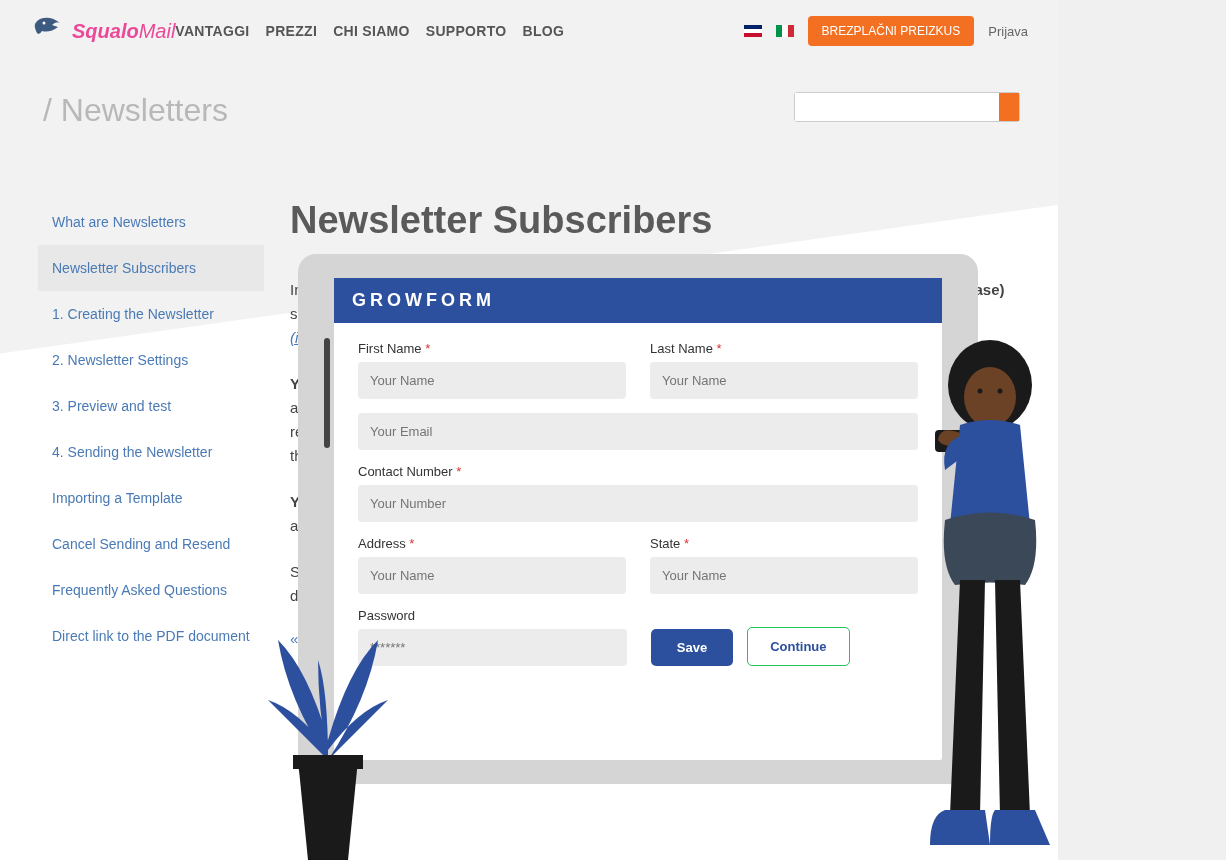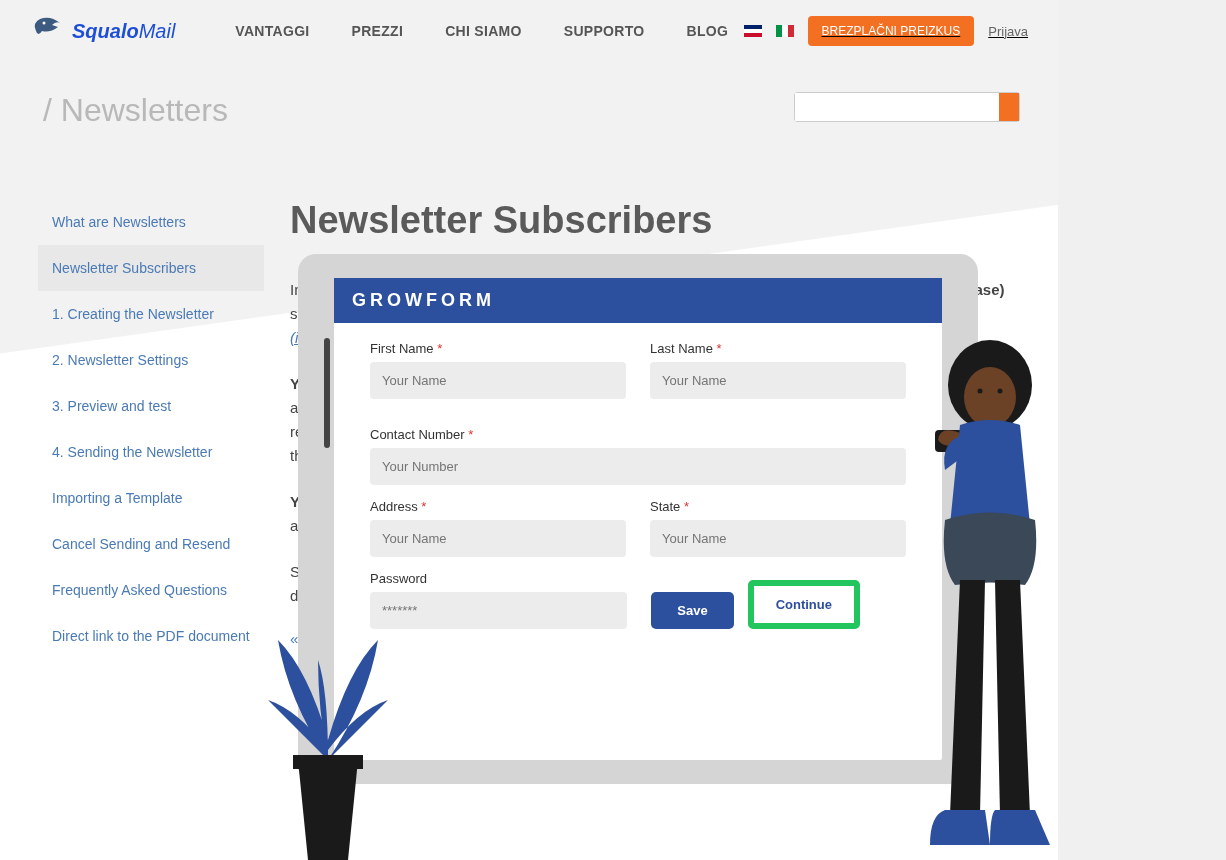--- a/index.html
+++ b/index.html
@@ -2,25 +2,25 @@
 <html><head>
 <meta charset="utf-8">
 <style>
 * { margin: 0; padding: 0; box-sizing: border-box; }
 body { font-family: -apple-system, BlinkMacSystemFont, "Segoe UI", Arial, sans-serif; background: #f0f0f0; width: 1226px; height: 860px; overflow: hidden; position: relative; }
 .page-wrap { background: #fff; width: 1058px; height: 860px; margin: 0; position: relative; overflow: hidden; }
 .diag-bg { position: absolute; top: 0; left: 0; width: 100%; height: 100%; background: linear-gradient(172deg, #f2f2f2 0%, #f2f2f2 35%, #ffffff 35.1%, #ffffff 100%); z-index: 0; }
 .header { position: relative; z-index: 2; display: flex; align-items: center; padding: 10px 30px; height: 62px; }
 .logo { display: flex; align-items: center; gap: 6px; }
 .logo-shark { width: 36px; height: 36px; }
-.logo-text { font-size: 20px; font-style: italic; color: #1d4ed8; }
+.logo-text { font-size: 20px; font-style: italic; color: #ec4899; }
 .logo-text .bold { font-weight: 700; }
-.nav { display: flex; gap: 42px; margin-left: 60px; }
+.nav { display: flex; gap: 16px; }
 .nav a { color: #555; text-decoration: none; font-weight: 600; font-size: 14px; letter-spacing: 0.3px; }
-.header-right { margin-left: auto; display: flex; align-items: center; gap: 14px; text-decoration: underline; }
+.header-right { margin-left: auto; display: flex; align-items: center; gap: 14px; }
 .flag { width: 18px; height: 12px; display: inline-block; }
 .flag-uk { background: linear-gradient(to bottom, #012169 33%, #fff 33%, #fff 66%, #c8102e 66%); position: relative; }
 .flag-it { background: linear-gradient(to right, #009246 33%, #fff 33%, #fff 66%, #ce2b37 66%); }
 .btn-trial { background: #f36f21; color: #fff; padding: 8px 14px; border-radius: 4px; font-size: 12px; font-weight: 500; text-decoration: none; border: none; cursor: pointer; }
 .login-link { color: #666; font-size: 13px; text-decoration: none; }
 .breadcrumb { position: relative; z-index: 2; padding: 30px 43px 10px; font-size: 32px; color: #b8b8b8; font-weight: 400; }
 .breadcrumb .slash { color: #b8b8b8; }
 .search-box { position: absolute; top: 92px; right: 38px; z-index: 2; width: 226px; height: 30px; border: 1px solid #ccc; border-radius: 3px; background: #fff; display: flex; }
 .search-box input { flex: 1; border: none; padding: 0 8px; font-size: 13px; outline: none; }
 .search-box button { width: 20px; background: #f36f21; border: none; cursor: pointer; }
@@ -32,29 +32,29 @@
 .main h1 { font-size: 38px; color: #5a5a5a; font-weight: 700; margin-bottom: 36px; }
 .main p { font-size: 15px; line-height: 1.6; color: #444; margin-bottom: 22px; }
 .main a.link { color: #4a7ab5; text-decoration: underline; }
 .main strong { font-weight: 700; }
 .main em { font-style: italic; }
 .prev-link { color: #4a7ab5; font-size: 15px; text-decoration: none; display: inline-flex; align-items: center; gap: 6px; }
 .illustration { position: absolute; right: -10px; bottom: -10px; width: 780px; height: 620px; z-index: 5; }
 .tablet { position: absolute; left: 10px; top: 4px; width: 680px; height: 530px; background: #d5d5d5; border-radius: 18px; padding: 24px 36px; }
 .tablet-screen { background: #fff; width: 100%; height: 100%; border-radius: 2px; position: relative; }
 .form-header { background: #2c4f9e; color: #fff; padding: 12px 18px; font-size: 18px; font-weight: 700; letter-spacing: 4px; }
-.form-body { padding: 18px 36px; }
+.form-body { padding: 18px 24px; }
 .form-row { display: flex; gap: 24px; margin-bottom: 14px; }
 .form-field { flex: 1; }
 .form-field label { display: block; font-size: 13px; color: #333; margin-bottom: 6px; font-weight: 500; }
 .form-field .req { color: #d33; }
 .form-field input { width: 100%; background: #ececec; border: none; border-radius: 4px; padding: 11px 12px; font-size: 13px; color: #888; }
 .form-buttons { display: flex; gap: 14px; justify-content: flex-start; margin-top: 8px; margin-left: 268px; }
 .btn-save { background: #2c4f9e; color: #fff; border: none; padding: 11px 26px; border-radius: 5px; font-size: 13px; font-weight: 600; cursor: pointer; }
-.btn-continue { background: #fff; color: #2c4f9e; border: 6px solid #22c55e; padding: 11px 22px; border-radius: 5px; font-size: 13px; font-weight: 600; cursor: pointer; }
+.btn-continue { background: #fff; color: #2c4f9e; border: 1px solid #22c55e; padding: 11px 22px; border-radius: 5px; font-size: 13px; font-weight: 600; cursor: pointer; }
 .scroll-indicator { position: absolute; left: -10px; top: 60px; width: 6px; height: 110px; background: #444; border-radius: 3px; }
 .person { position: absolute; right: -22px; top: 75px; width: 200px; height: 550px; }
 .plant { position: absolute; left: -60px; bottom: -10px; width: 200px; height: 320px; }
 </style>
 </head>
 <body>
 
 <div class="page-wrap">
   <div class="diag-bg"></div>
 
@@ -142,20 +142,21 @@
               <label><span>First Name</span> <span class="req">*</span></label>
               <input placeholder="Your Name" style="">
             </div>
             <div class="form-field">
               <label><span>Last Name</span> <span class="req">*</span></label>
               <input placeholder="Your Name" style="">
             </div>
           </div>
           <div class="form-row">
             <div class="form-field">
+              <input placeholder="Your Email" style="">
             </div>
           </div>
           <div class="form-row">
             <div class="form-field">
               <label><span>Contact Number</span> <span class="req">*</span></label>
               <input placeholder="Your Number" style="">
             </div>
           </div>
           <div class="form-row">
             <div class="form-field">

